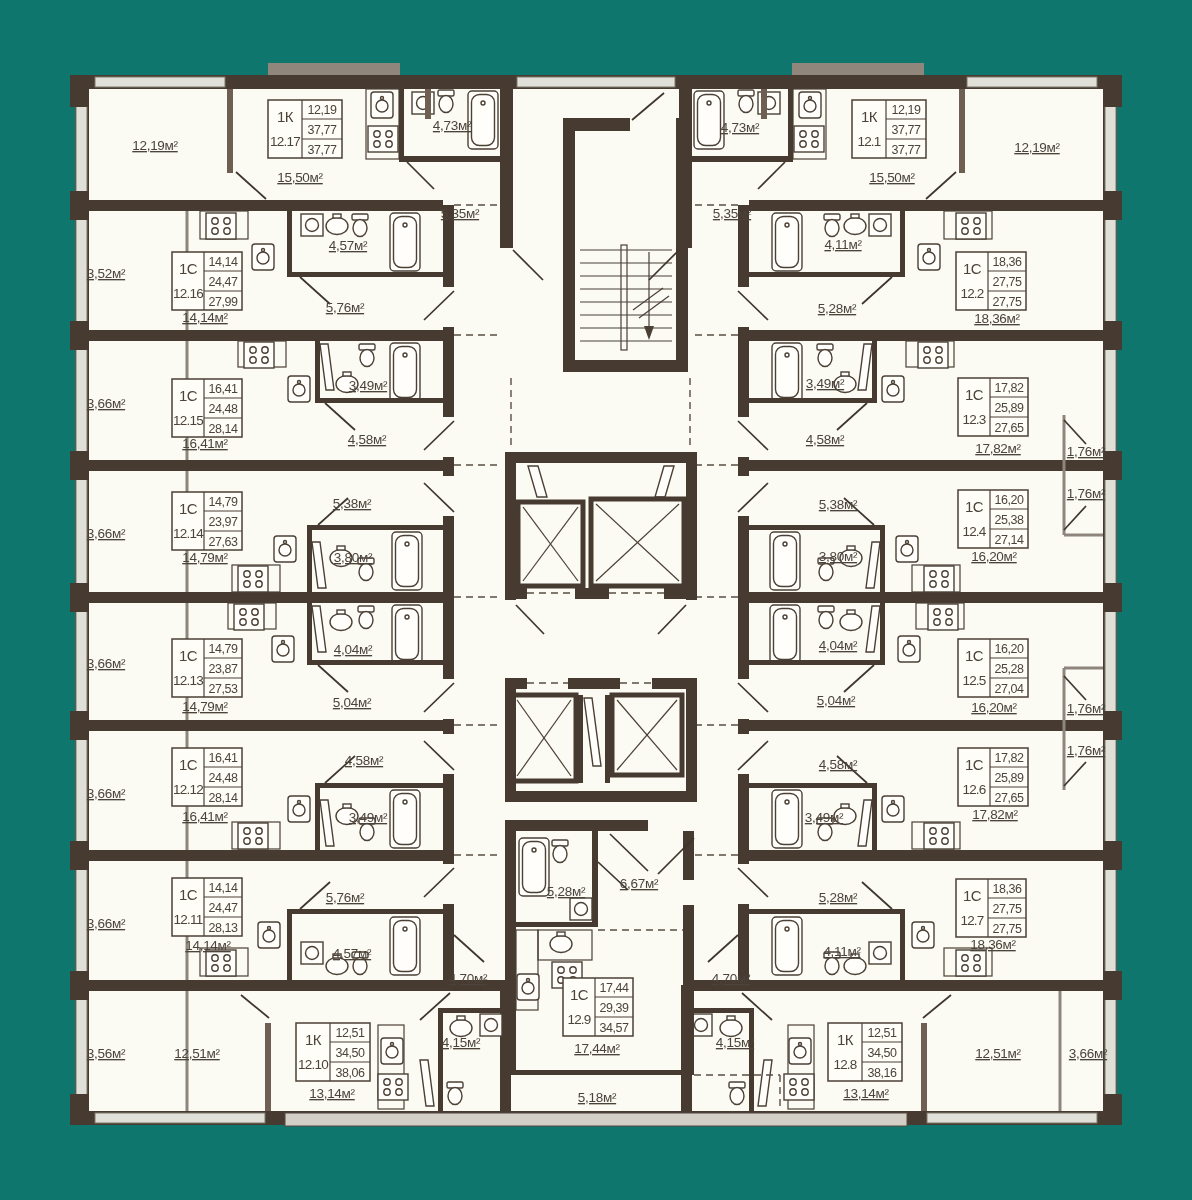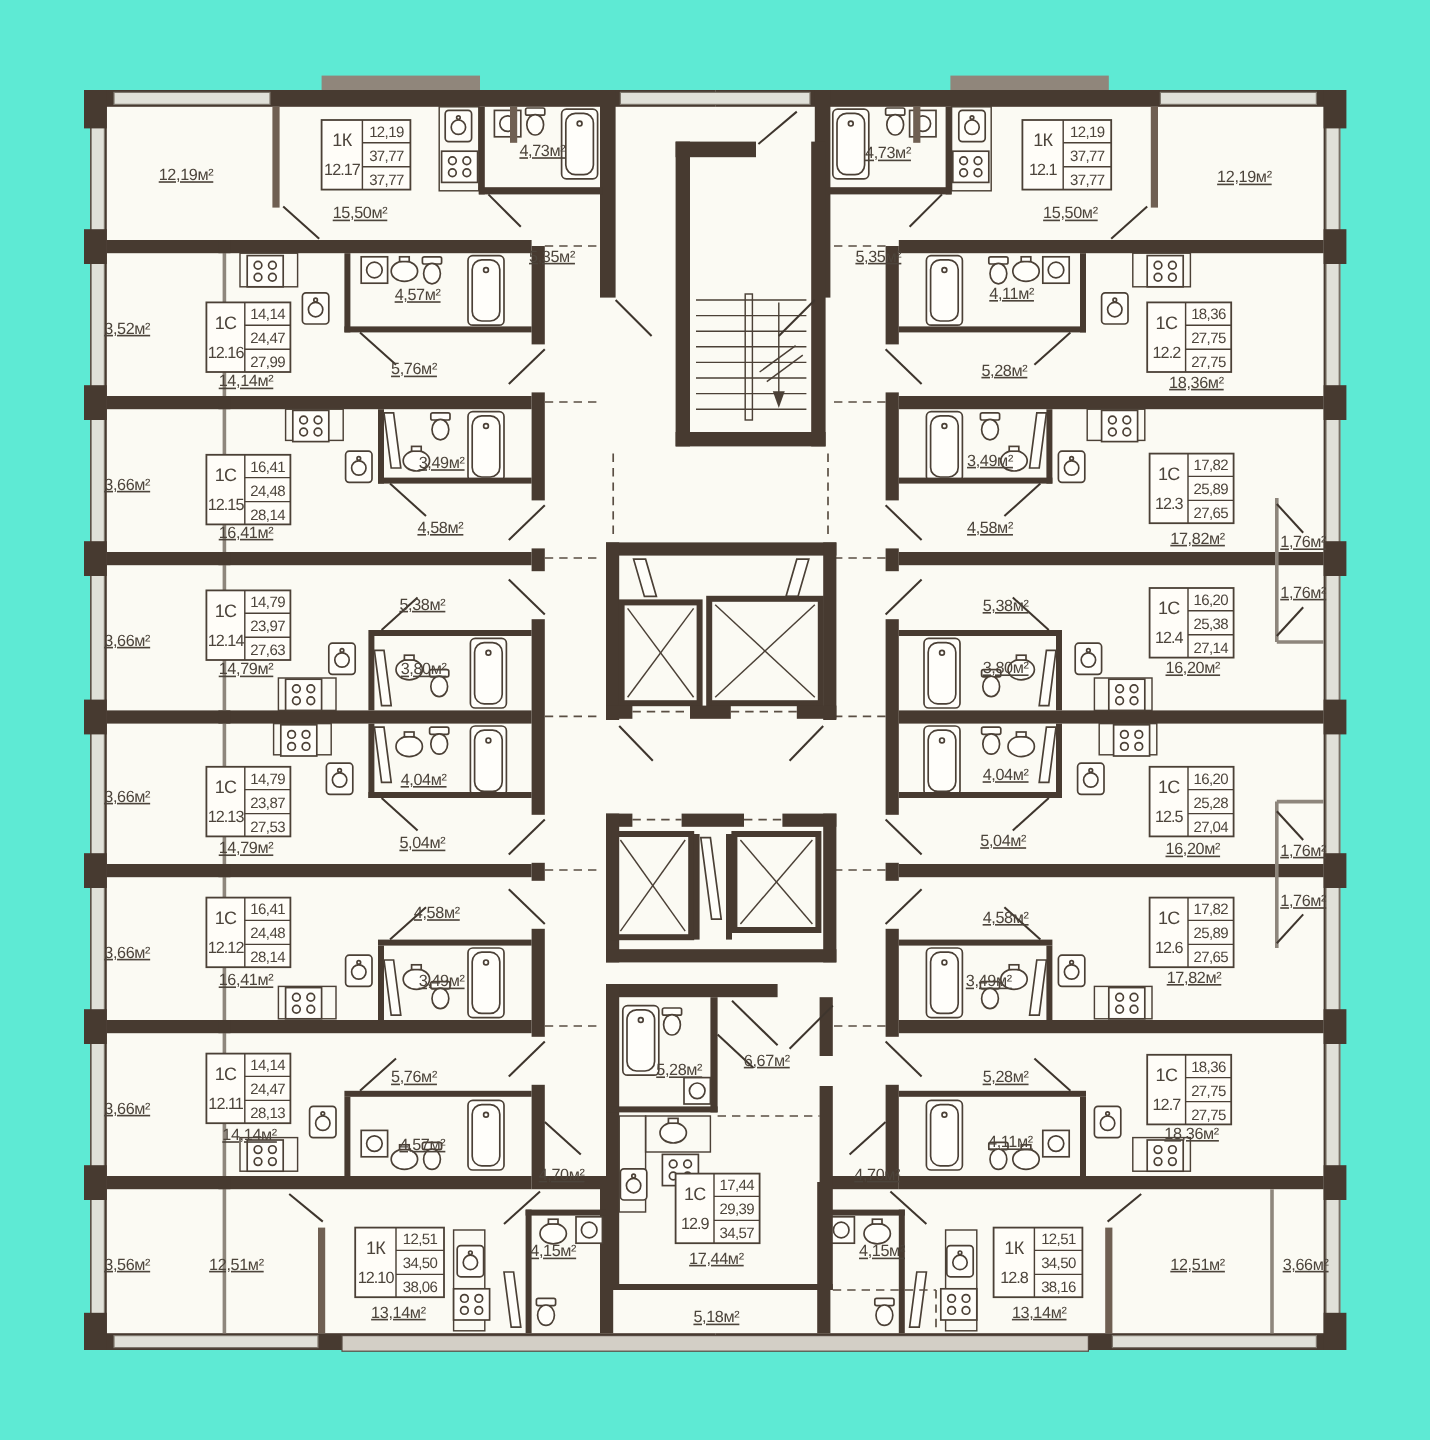--- a/index.html
+++ b/index.html
@@ -1,16 +1,16 @@
 <!DOCTYPE html>
 <html><head>
 <meta charset="utf-8">
 <style>
   html,body{margin:0;padding:0;background:#ffffff;}
-  .stage{position:relative;width:1192px;height:1200px;background:#5eead4;overflow:hidden;
+  .stage{position:relative;width:1192px;height:1200px;background:#0f766e;overflow:hidden;
          font-family:"Liberation Sans", sans-serif;}
   svg text{font-family:"Liberation Sans", sans-serif;}
   .w   {fill:#473a30;}
   .wm  {fill:#6f5f52;}
   .room{fill:#fbfaf3;}
   .glz {fill:#e0e0d8;stroke:#7d766c;stroke-width:1;}
   .hatch{fill:#90867b;}
   .rail{fill:#d3cfc6;stroke:#554940;stroke-width:1;}
   .thn1{stroke:#4b4036;stroke-width:1.2;fill:none;}
   .lp  {stroke:#8e867c;stroke-width:3;fill:none;}

